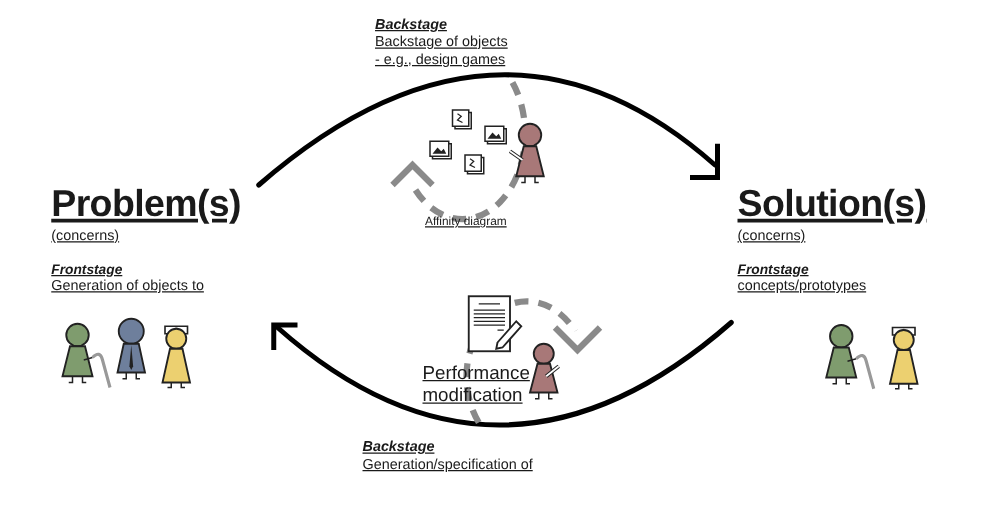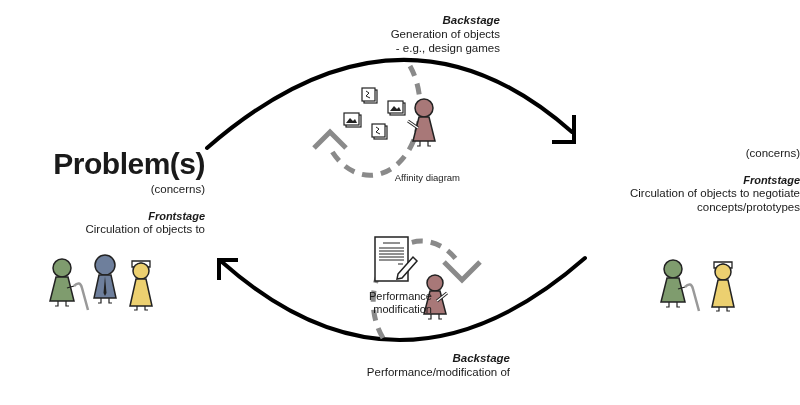--- a/index.html
+++ b/index.html
@@ -1,18 +1,18 @@
 <!DOCTYPE html>
 <html><head>
 <meta charset="utf-8">
 <style>
   html, body { margin:0; padding:0; background:#ffffff; }
   body { width:800px; height:405px; position:relative; overflow:hidden;
          font-family:"Liberation Sans", sans-serif; color:#1a1a1a; }
-  .txt { position:absolute; text-align:right; line-height:1.2; }
+  .txt { position:absolute; text-align:left; line-height:1.2;text-decoration:underline; }
   .it { font-style:italic; font-weight:bold; }
   .big { font-weight:bold; font-size:30px; letter-spacing:-0.5px; }
   .norm { font-size:11.5px; }
   svg { position:absolute; left:0; top:0; }
 </style>
 </head>
 <body>
 
 <svg width="800" height="405" viewBox="0 0 800 405">
 
@@ -112,41 +112,41 @@
     <path d="M -9 -8 L 9 -8 L 9 -2 L -9 -2 Z" fill="#fff" stroke="#222" stroke-width="1.3"></path>
     <circle cx="0" cy="-5" r="1.8" fill="none" stroke="#888" stroke-width="0.8"></circle>
     <circle cx="0" cy="2" r="8" fill="#ecd070" stroke="#222" stroke-width="1.5"></circle>
     <path d="M -5 10 L 5 10 L 11 37 L -11 37 Z" fill="#ecd070" stroke="#222" stroke-width="1.5"></path>
     <path d="M -4 37 L -4 41 L -7 41 M 4 37 L 4 41 L 7 41" fill="none" stroke="#222" stroke-width="1.2"></path>
   </g>
 </svg>
 
 <div class="txt norm" style="left:300px; top:14px; width:200px;">
   <div class="it">Backstage</div>
-  <div>Generation of objects</div>
+  <div>Backstage of objects</div>
   <div>- e.g., design games</div>
 </div>
 
 <div class="txt" style="left:340px; top:172px; width:120px; font-size:9.5px;">Affinity diagram</div>
 
-<div class="txt" style="left:352px; top:290px; width:80px; font-size:11px;">
+<div class="txt" style="left:338px; top:290px; width:80px; font-size:15px;">
   <div>Performance</div>
   <div>modification</div>
 </div>
 
 <div class="txt norm" style="left:290px; top:352px; width:220px;">
   <div class="it">Backstage</div>
-  <div>Performance/modification of</div>
+  <div>Generation/specification of</div>
 </div>
 
-<div class="txt" style="left:0px; top:146px; width:205px;">
+<div class="txt" style="left:0px; top:146px; width:205px;padding-left:41px;">
   <div class="big">Problem(s)</div>
   <div class="norm" style="margin-top:1px;">(concerns)</div>
   <div class="norm it" style="margin-top:13px; font-size:11px;">Frontstage</div>
-  <div class="norm">Circulation of objects to</div>
+  <div class="norm">Generation of objects to</div>
 </div>
 
 <div class="txt" style="left:590px; top:146px; width:210px;">
+  <div class="big">Solution(s)</div>
   <div class="norm" style="margin-top:1px;">(concerns)</div>
   <div class="norm it" style="margin-top:13px; font-size:11px;">Frontstage</div>
-  <div class="norm">Circulation of objects to negotiate</div>
   <div class="norm">concepts/prototypes</div>
 </div>
 
 </body></html>

